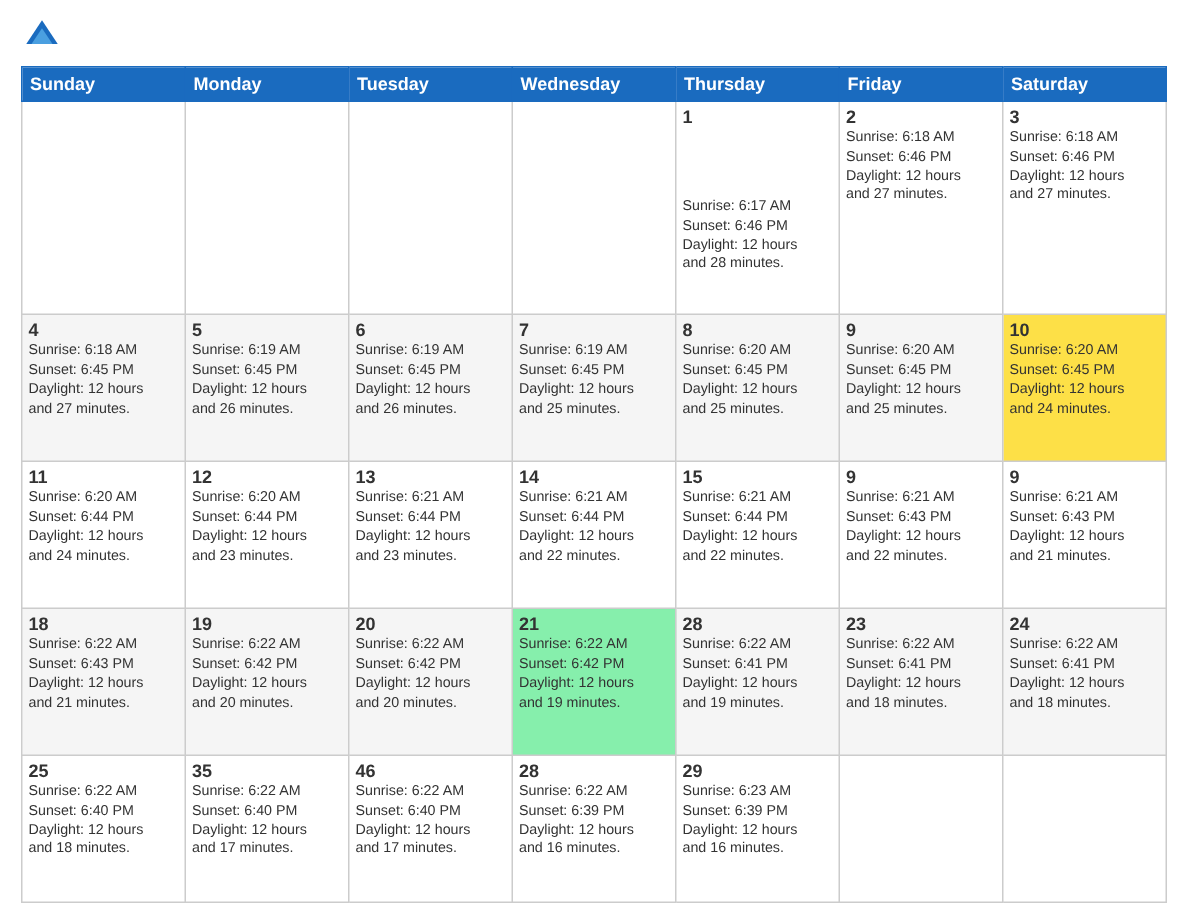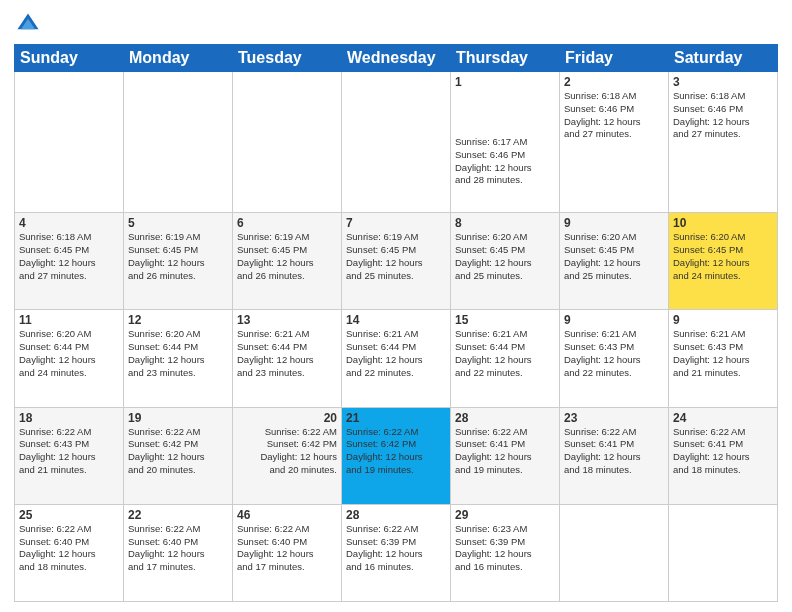--- a/index.html
+++ b/index.html
@@ -60,21 +60,21 @@
       color: #555;
     }
     .calendar {
       width: 100%;
       border-collapse: collapse;
       flex: 1;
     }
     .calendar th {
       background: #1a6bbf;
       color: #fff;
-      font-size: 16px;
+      font-size: 12px;
       font-weight: bold;
       padding: 4px 5px;
       text-align: left;
       border: 1px solid #1a6bbf;
     }
     .calendar td {
       border: 1px solid #ccc;
       vertical-align: top;
       padding: 3px 4px;
       width: calc(100% / 7);
@@ -271,28 +271,28 @@
 Daylight: 12 hours
 and 21 minutes.</div>
           </td>
           <td style="background: rgb(245, 245, 245);">
             <span class="day-num">19</span>
             <div class="day-detail" style="white-space: pre-line;">Sunrise: 6:22 AM
 Sunset: 6:42 PM
 Daylight: 12 hours
 and 20 minutes.</div>
           </td>
-          <td style="background: rgb(245, 245, 245); text-align: right;">
+          <td style="background: rgb(245, 245, 245);">
             <span class="day-num">20</span>
             <div class="day-detail" style="white-space: pre-line;">Sunrise: 6:22 AM
 Sunset: 6:42 PM
 Daylight: 12 hours
 and 20 minutes.</div>
           </td>
-          <td style="background: #0ea5e9;">
+          <td style="background: #86efac;">
             <span class="day-num">21</span>
             <div class="day-detail" style="white-space: pre-line;">Sunrise: 6:22 AM
 Sunset: 6:42 PM
 Daylight: 12 hours
 and 19 minutes.</div>
           </td>
           <td style="background: rgb(245, 245, 245);">
             <span class="day-num">28</span>
             <div class="day-detail" style="white-space: pre-line;">Sunrise: 6:22 AM
 Sunset: 6:41 PM
@@ -316,21 +316,21 @@
         </tr>
         <tr>
           <td>
             <span class="day-num">25</span>
             <div class="day-detail" style="white-space: pre-line;">Sunrise: 6:22 AM
 Sunset: 6:40 PM
 Daylight: 12 hours
 and 18 minutes.</div>
           </td>
           <td>
-            <span class="day-num">22</span>
+            <span class="day-num">35</span>
             <div class="day-detail" style="white-space: pre-line;">Sunrise: 6:22 AM
 Sunset: 6:40 PM
 Daylight: 12 hours
 and 17 minutes.</div>
           </td>
           <td>
             <span class="day-num">46</span>
             <div class="day-detail" style="white-space: pre-line;">Sunrise: 6:22 AM
 Sunset: 6:40 PM
 Daylight: 12 hours

